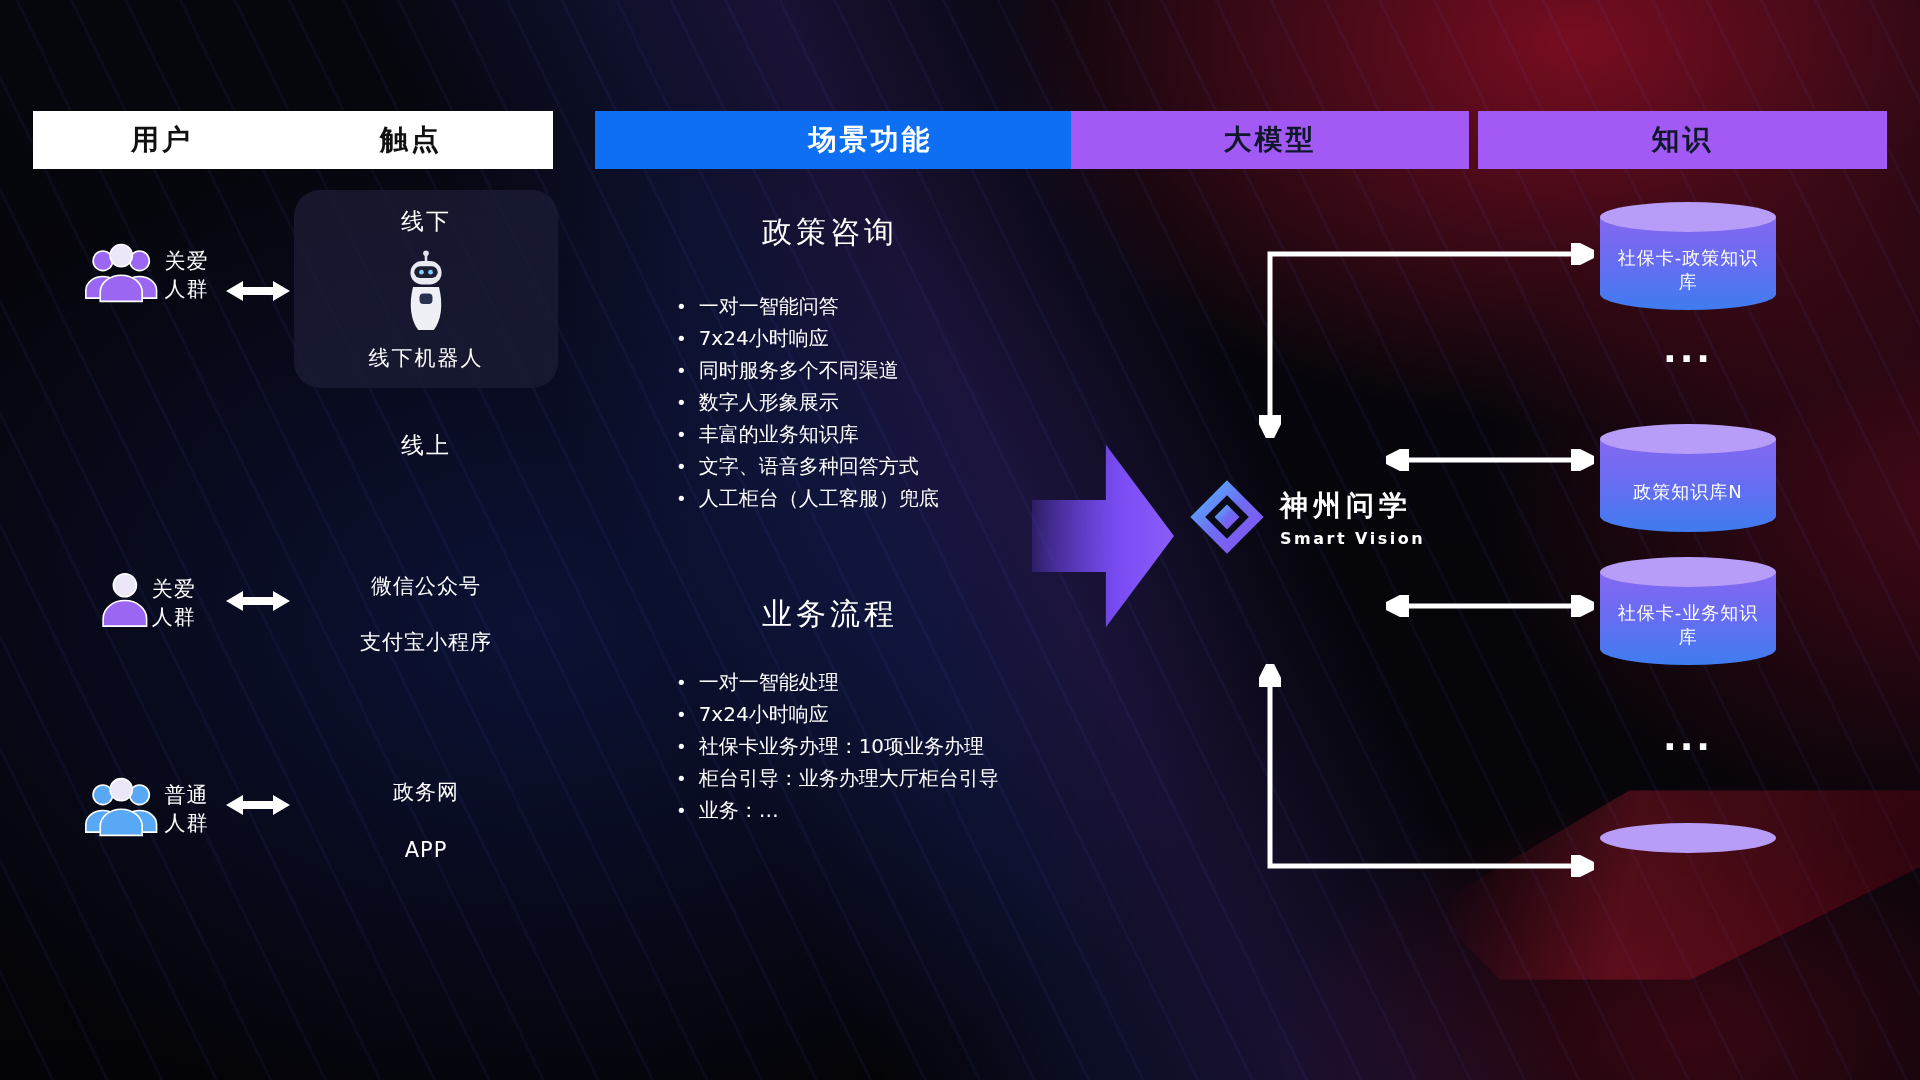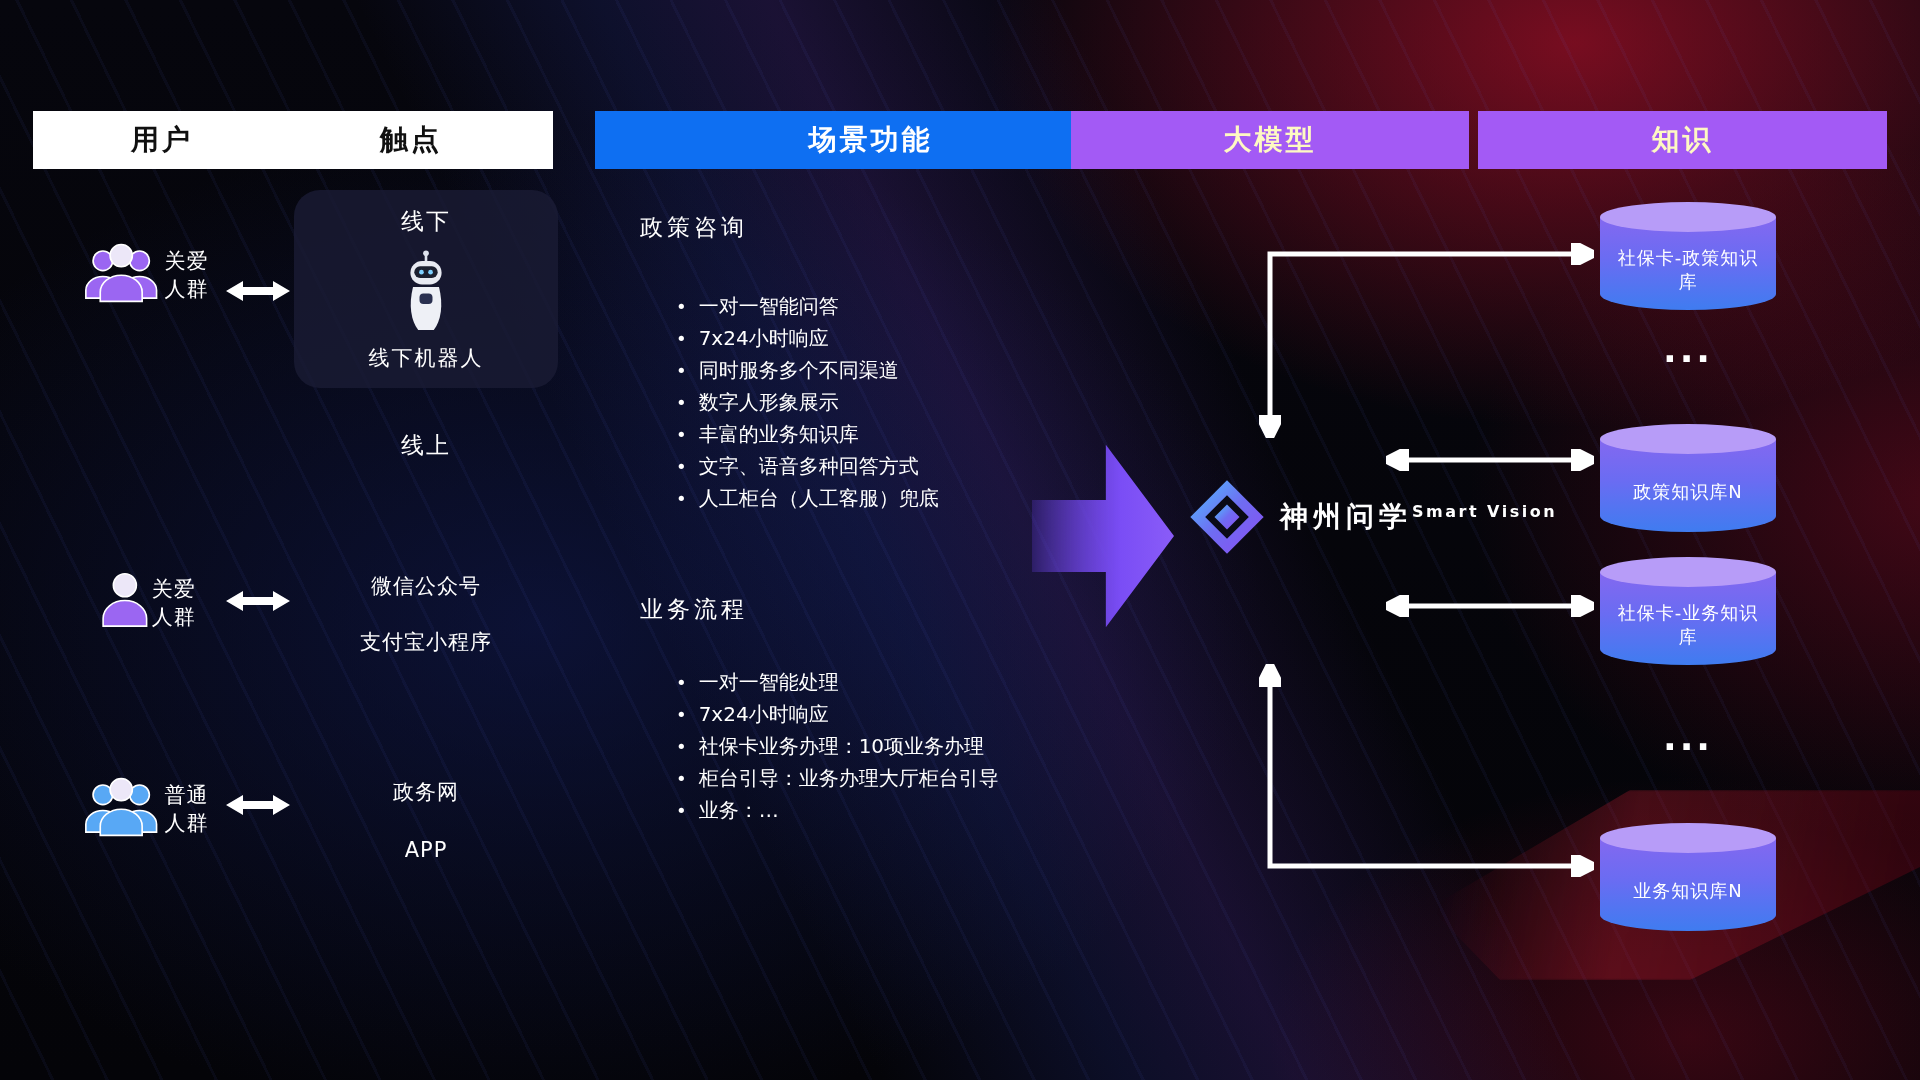--- a/index.html
+++ b/index.html
@@ -25,21 +25,21 @@
     background: linear-gradient(100deg, rgba(220,40,60,.0) 5%, rgba(215,35,55,.55) 40%, rgba(120,8,24,.65) 90%);
     clip-path: polygon(0 62%, 40% 0, 100% 0, 100% 38%, 52% 100%, 14% 100%);
     opacity:.55; filter: blur(1px);
   }
   
   .hdr { position:absolute; top:111px; height:58px; z-index:2;
     display:flex; align-items:center; justify-content:center;
     font-size:28px; font-weight:bold; letter-spacing:3px; }
   .hdr.white  { background:#ffffff; color:#101010; }
   .hdr.blue   { background:var(--blue); color:#fff; }
-  .hdr.purple { background:var(--purple); color:#fef9c3; }
+  .hdr.purple { background:var(--purple); color:#0f172a; }
   .hdr1 { left:33px;   width:258px; }
   .hdr2 { left:269px;  width:284px; }
   .hdr3 { left:595px;  width:551px; }
   .hdr4 { left:1071px; width:398px; }
   .hdr5 { left:1478px; width:409px; }
   
   .user-block { position:absolute; z-index:2; display:flex; flex-direction:row; align-items:center; }
   .user-label { margin-top:10px; font-size:21px; letter-spacing:1px; }
   .icon-group { width:132px; height:104px; }
   .icon-group .side-shape  { fill:var(--c); stroke:#fff; stroke-width:2.5; }
@@ -53,34 +53,34 @@
   .dbl-arrow { position:absolute; z-index:2; width:64px; height:26px; }
   
   .offline-card { position:absolute; z-index:2; left:294px; top:190px; width:264px; height:198px;
     background:rgba(26,27,52,.80); border-radius:26px;
     display:flex; flex-direction:column; align-items:center; justify-content:space-between;
     padding:16px 0 16px; box-sizing:border-box; }
   .tp-title { font-size:23px; letter-spacing:2px; }
   .tp-item  { position:absolute; z-index:2; left:294px; width:264px; text-align:center; font-size:21px; letter-spacing:1px; }
   .robot-svg { width:52px; height:84px; }
   
-  .sec-title { position:absolute; z-index:2; left:640px; width:380px; text-align:left;
-    font-size:23px; letter-spacing:4px; }
+  .sec-title { position:absolute; z-index:2; left:640px; width:380px; text-align:center;
+    font-size:30px; letter-spacing:4px; }
   .feature-list { position:absolute; z-index:2; left:676px; width:470px; margin:0; padding:0; list-style:none; }
   .feature-list li { display:flex; align-items:center; height:32px; font-size:20px; white-space:nowrap; }
   .feature-list li::before { content:"•"; margin-right:12px; font-size:18px; }
   
   .big-arrow { position:absolute; z-index:1; left:1032px; top:430px; width:142px; height:212px;
     background: linear-gradient(90deg, rgba(96,60,220,.20), var(--arrow-purple) 62%, #8a5cf8);
     clip-path: polygon(0 33%, 52% 33%, 52% 7%, 100% 50%, 52% 93%, 52% 67%, 0 67%);
     filter: drop-shadow(0 0 18px rgba(110,70,240,.45)); }
   
   .logo-row { position:absolute; z-index:2; left:1188px; top:478px; display:flex; align-items:center; }
   .logo-diamond { width:78px; height:78px; }
-  .logo-texts { margin-left:14px; display:flex; flex-direction:row; }
+  .logo-texts { margin-left:14px; display:flex; flex-direction:column; }
   .logo-name { font-size:28px; font-weight:bold; letter-spacing:5px; }
   .logo-sub  { margin-top:4px; font-size:16px; font-weight:bold; letter-spacing:2.5px; }
   
   .db { position:absolute; z-index:2; left:1600px; width:176px; height:108px; }
   .db .top { position:absolute; top:0; left:0; width:100%; height:30px; border-radius:50%;
     background: var(--db-top); }
   .db .body { position:absolute; top:15px; left:0; width:100%; height:93px;
     background: linear-gradient(180deg, var(--db-grad-top) 0%, #6a6cf2 45%, var(--db-grad-bottom) 100%);
     border-radius: 0 0 88px 88px / 0 0 16px 16px;
     display:flex; align-items:center; justify-content:center; text-align:center;
@@ -228,21 +228,20 @@
   <div class="db" style="top:424px;">
     <div class="body">政策知识库N</div>
     <div class="top"></div>
   </div>
   <div class="db" style="top:557px;">
     <div class="body">社保卡-业务知识库</div>
     <div class="top"></div>
   </div>
   <div class="dots" style="top:728px;">...</div>
   <div class="db" style="top:823px;">
-    <div class="body">业务知识库N</div>
     <div class="top"></div>
   </div>
 
   <svg class="conn" width="1920" height="1080" viewBox="0 0 1920 1080">
     <defs>
       <marker id="arr" viewBox="0 0 12 12" refX="9" refY="6" markerWidth="4.5" markerHeight="4.5" orient="auto-start-reverse">
         <path d="M1 1 L11 6 L1 11 Z" fill="#fff" stroke="none"></path>
       </marker>
     </defs>
     <path d="M1270 432 L1270 254 L1588 254" marker-start="url(#arr)" marker-end="url(#arr)"></path>

